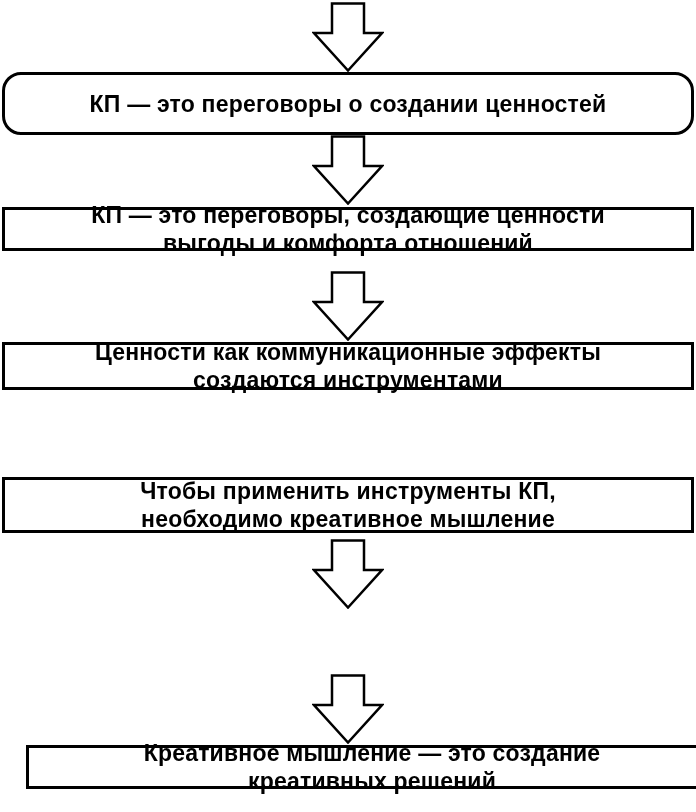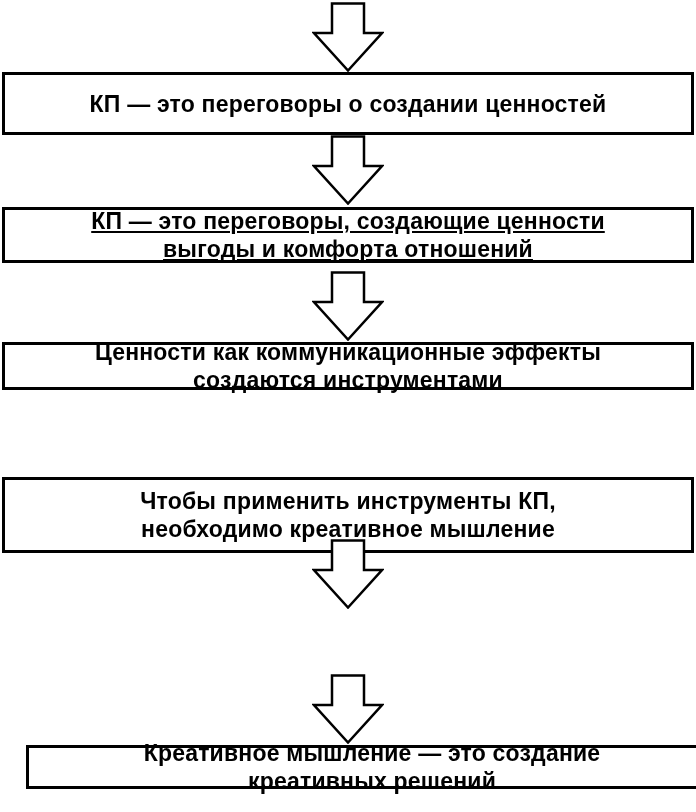--- a/index.html
+++ b/index.html
@@ -36,27 +36,27 @@
     letter-spacing: 0.2px;
   }
   .arrow {
     position: absolute;
     left: 312px;
     width: 72px;
     height: 70px;
   }
   
   .a0 { top: 2px; }
-  .b0 { top: 72px;  height: 63px; }
+  .b0 { top: 72px;  height: 63px; border-radius: 19px; }
   .a1 { top: 135px; }
-  .b1 { top: 207px; height: 56px; text-decoration: underline; }
+  .b1 { top: 207px; height: 44px; }
   .a2 { top: 271px; }
   .b2 { top: 342px; height: 48px; }
   
-  .b3 { top: 477px; height: 76px; }
+  .b3 { top: 477px; height: 56px; }
   .a3 { top: 539px; }
   .b4 { top: 610px; height: 64px; }
   .a4 { top: 674px; }
   .b5 { top: 745px; height: 44px; margin-left: 24px; }
 </style>
 </head>
 <body>
 
 <div class="canvas">
 

